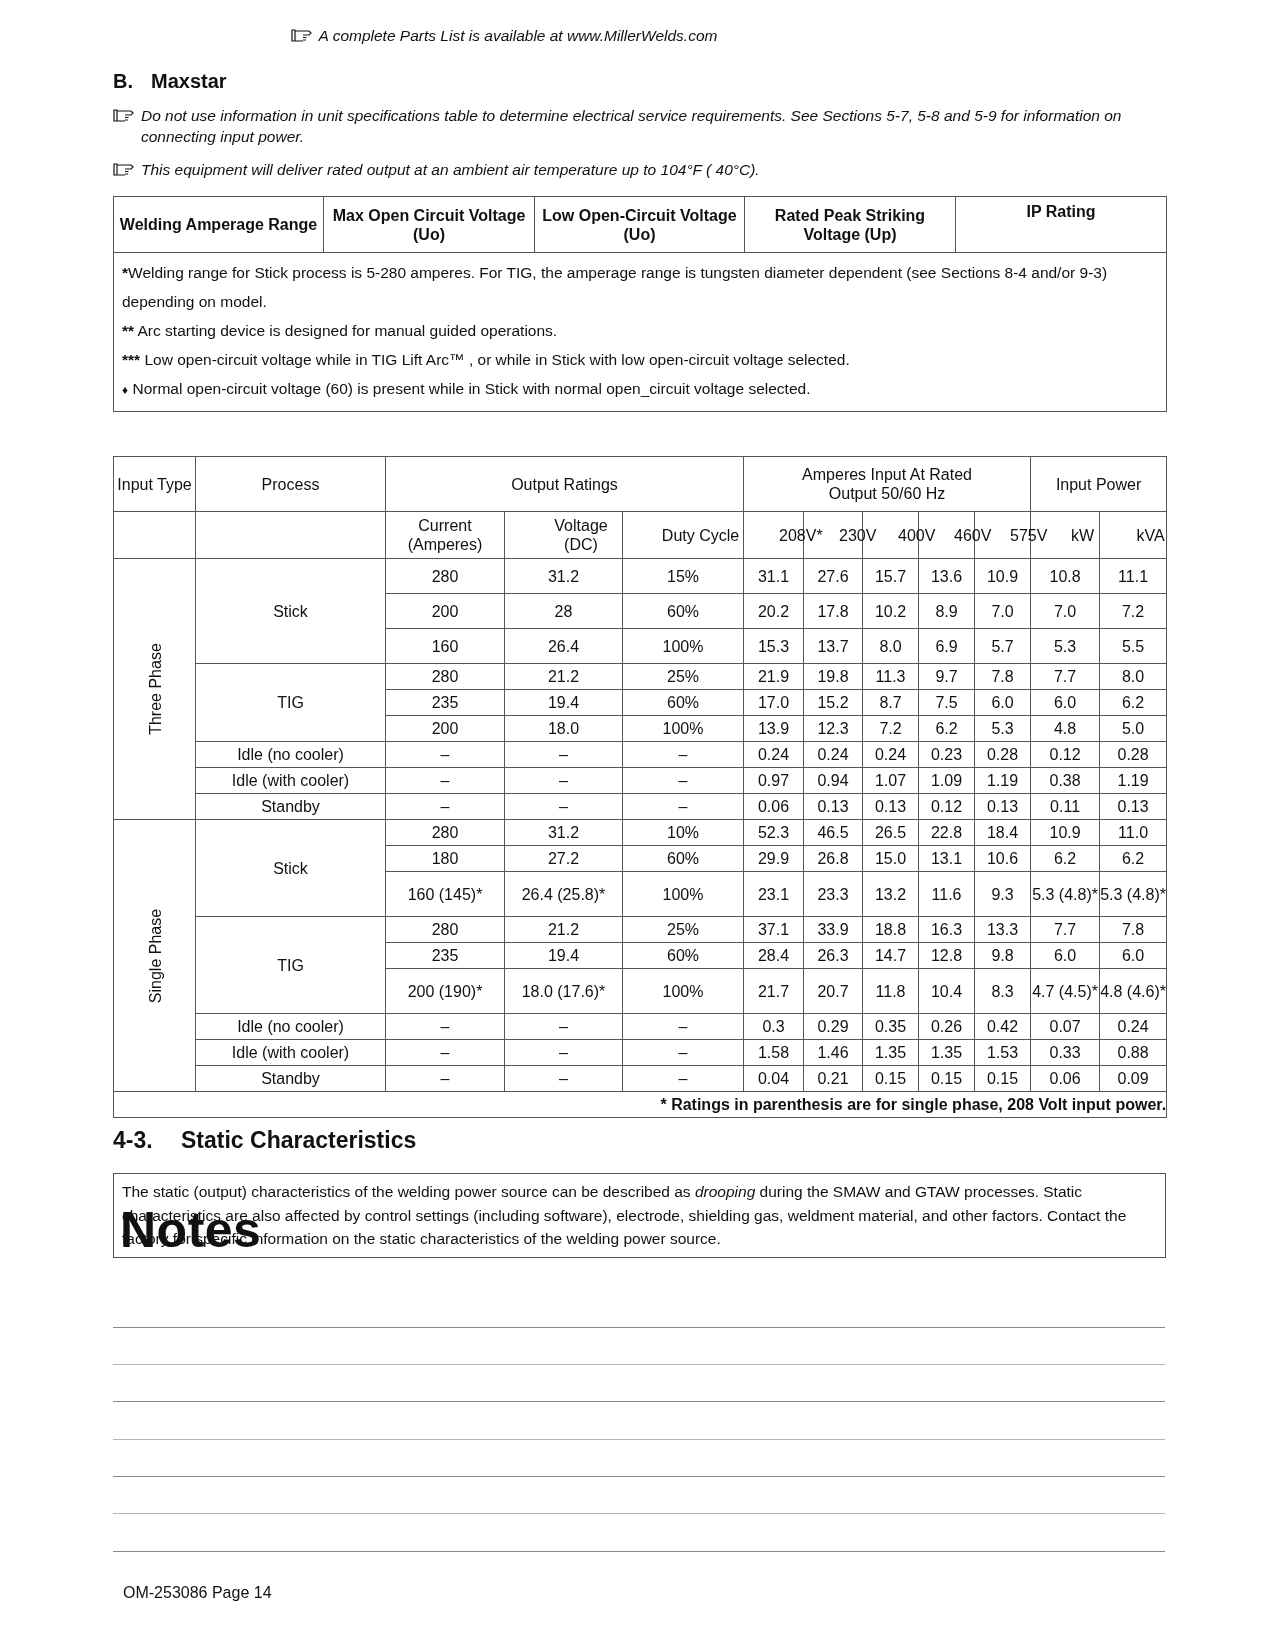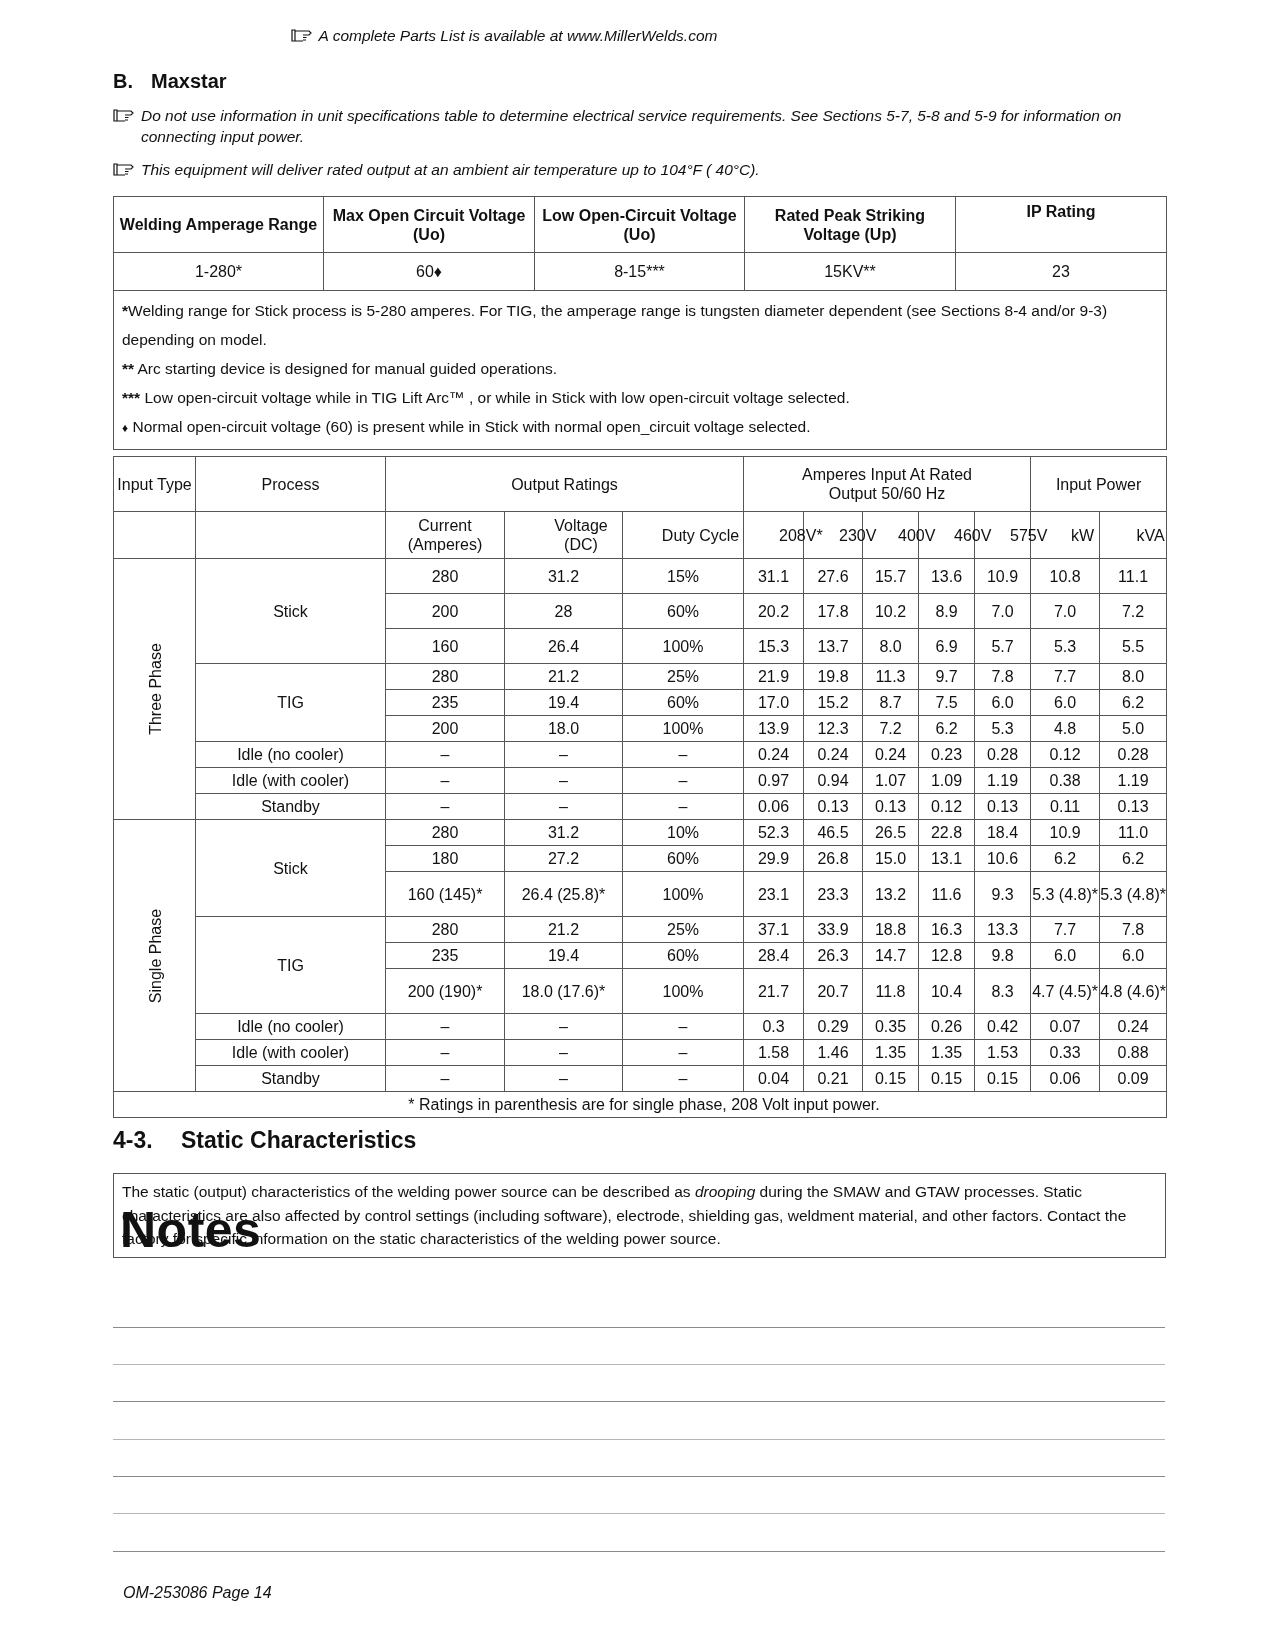--- a/index.html
+++ b/index.html
@@ -29,29 +29,29 @@
 
   #ratings-table { position:absolute; top:456px; left:113px; width:1053px; table-layout:fixed; font-size:16px; }
   #ratings-table td { line-height:19px; }
   #ratings-table tr.h1 td { height:46px; }
   #ratings-table tr.h2 td { height:46px;padding-left:35px; }
   #ratings-table tr.r35 td { height:34px; }
   #ratings-table tr.r26 td { height:25px; }
   #ratings-table tr.r44 td { height:44px; }
   #ratings-table td.vert { position:relative; }
   #ratings-table td.vert span { position:absolute; left:50%; top:50%; transform:translate(-50%,-50%) rotate(-90deg); white-space:nowrap; }
-  #ratings-table td.foot { text-align:center; padding-left:8px; height:25px; }
+  #ratings-table td.foot { text-align:right; padding-left:8px; height:25px;font-weight:bold; }
 
   #sec-43 { top:1127px; left:113px; font-size:23px; font-weight:bold; }
   #sec-43 .num { display:inline-block; width:68px; }
   #static-box { top:1173px; left:113px; width:1035px; border:1px solid #555; padding:6px 8px 6px 8px; font-size:15.5px; line-height:23.5px; }
   #notes-title { top:1201px; left:120px; font-size:50px; font-weight:bold; letter-spacing:0.5px; }
   .rule { left:113px; width:1052px; height:0; border-top:1.5px solid #8a8a8a; }
   .rule.light { border-top-color:#b5b5b5; }
-  #footer { top:1584px; left:123px; font-size:16px;font-style:italic; }
+  #footer { top:1584px; left:123px; font-size:16px; }
 </style>
 </head>
 <body>
 
 <div id="top-note" class="abs">
   <span class="pointer"><svg viewBox="0 0 22 14">
         <path d="M1 2h3v11H1z M4 3h14l2 2-2 2H12 M12 7h4 M12 9.5h3.5 M12 12h3 M4 13h8" fill="none" stroke="#111" stroke-width="1.2"></path>
       </svg></span><span>A complete Parts List is available at www.MillerWelds.com</span>
 </div>
 
@@ -78,27 +78,20 @@
       <col style="width:211px">
       <col style="width:211px">
     </colgroup>
   <tbody>
       <tr>
     <th>Welding Amperage Range</th>
     <th>Max Open Circuit Voltage (Uo)</th>
     <th>Low Open-Circuit Voltage (Uo)</th>
     <th>Rated Peak Striking Voltage (Up)</th>
     <th style="vertical-align:top;padding-top:5px;">IP Rating</th>
-  </tr>
-  <tr>
-    <td class="val">1-280*</td>
-    <td class="val">60♦</td>
-    <td class="val">8-15***</td>
-    <td class="val">15KV**</td>
-    <td class="val">23</td>
   </tr>
   <tr>
     <td class="fn" colspan="5">
       <div><span class="b">*</span><span>Welding range for Stick process is 5-280 amperes. For TIG, the amperage range is tungsten diameter dependent (see Sections 8-4 and/or 9-3) depending on model.</span></div>
       <div><span class="b">**</span><span> Arc starting device is designed for manual guided operations.</span></div>
       <div><span class="b">***</span><span> Low open-circuit voltage while in TIG Lift  Arc™ , or while in Stick with low open-circuit voltage selected.</span></div>
       <div><span style="font-size:12px;">♦</span><span> Normal open-circuit voltage (60) is present while in Stick with normal open_circuit voltage selected.</span></div>
     </td>
   </tr>
 </tbody>

